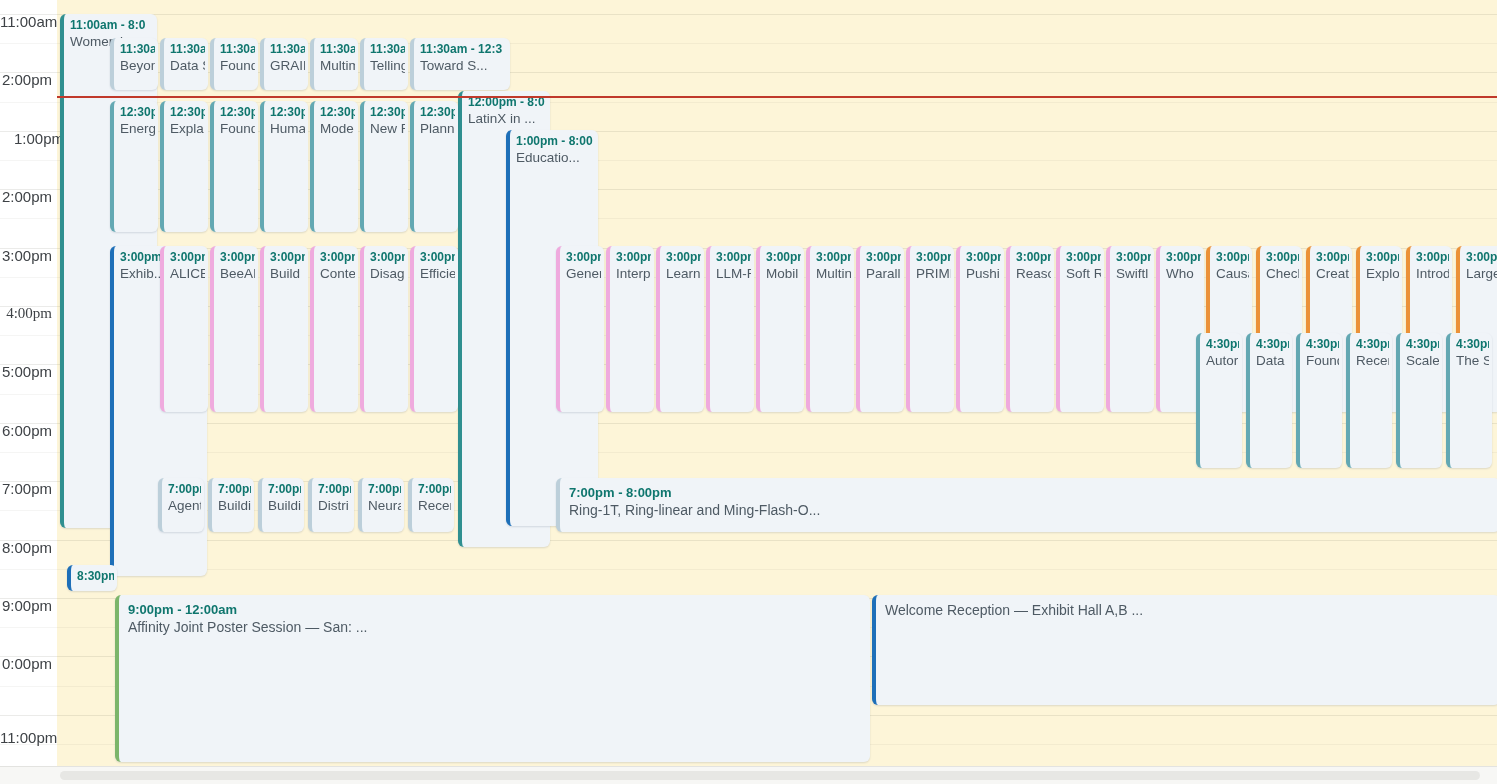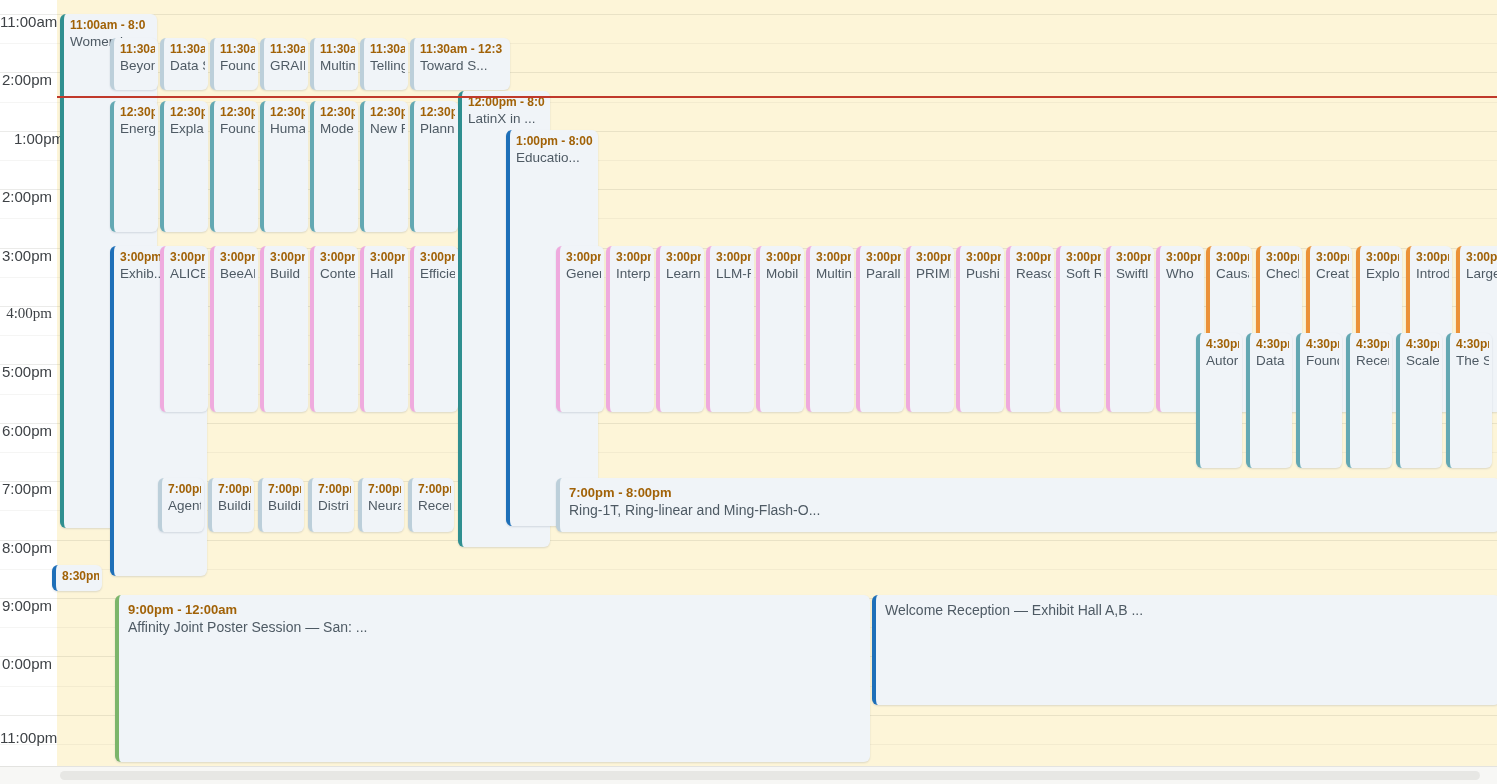--- a/index.html
+++ b/index.html
@@ -7,21 +7,21 @@
   .cal{position:relative;width:1497px;height:784px;overflow:hidden;
        background:linear-gradient(90deg,#ffffff 0px,#ffffff 57px,var(--canvas,#fdf5d8) 57px);}
   .grid-line{position:absolute;left:0;right:0;height:1px;pointer-events:none;}
   .grid-line.hour{background:rgba(60,60,40,0.10);}
   .grid-line.half{background:rgba(60,60,40,0.05);}
   .hour-label{position:absolute;left:0;width:52px;text-align:right;font-size:15px;
        line-height:15px;color:#3e4246;white-space:nowrap;}
   .event{position:absolute;background:var(--card-bg,#f0f4f8);border-radius:6px;
        border-left:4px solid #999;box-shadow:0 1px 2px rgba(20,45,75,0.14);
        box-sizing:border-box;overflow:hidden;padding:4px 3px 0 6px;}
-  .ev-time{font-weight:bold;font-size:12px;line-height:15px;color:#a16207;
+  .ev-time{font-weight:bold;font-size:12px;line-height:15px;color:#0f766e;
        white-space:nowrap;overflow:hidden;}
   .ev-title{font-size:13.5px;line-height:17px;color:#4e5a64;white-space:nowrap;overflow:hidden;}
   .event.wide{padding:6px 6px 0 9px;}
   .event.wide .ev-time{font-size:13px;line-height:17px;}
   .event.wide .ev-title{font-size:14px;line-height:19px;}
   .now-line{position:absolute;left:57px;right:0;height:2px;z-index:200;pointer-events:none;}
   .scrollbar{position:absolute;left:0;right:0;bottom:0;height:17px;background:#f7f7f5;
        border-top:1px solid #e3e3e0;z-index:300;}
   .scroll-thumb{position:absolute;left:60px;width:1420px;top:4px;height:9px;
        background:#e7e7e4;border-radius:5px;}
@@ -157,21 +157,21 @@
       <div class="event" style="left: 260px; top: 246px; width: 48px; height: 166px; border-left-color: rgb(239, 170, 222);">
         <div class="ev-time">3:00pm</div>
         <div class="ev-title">Build</div>
       </div>
       <div class="event" style="left: 310px; top: 246px; width: 48px; height: 166px; border-left-color: rgb(239, 170, 222);">
         <div class="ev-time">3:00pm</div>
         <div class="ev-title">Conte</div>
       </div>
       <div class="event" style="left: 360px; top: 246px; width: 48px; height: 166px; border-left-color: rgb(239, 170, 222);">
         <div class="ev-time">3:00pm</div>
-        <div class="ev-title">Hall</div>
+        <div class="ev-title">Disag</div>
       </div>
       <div class="event" style="left: 410px; top: 246px; width: 48px; height: 166px; border-left-color: rgb(239, 170, 222);">
         <div class="ev-time">3:00pm</div>
         <div class="ev-title">Efficie</div>
       </div>
       <div class="event" style="left: 556px; top: 246px; width: 48px; height: 166px; border-left-color: rgb(239, 170, 222);">
         <div class="ev-time">3:00pm</div>
         <div class="ev-title">Gener</div>
       </div>
       <div class="event" style="left: 606px; top: 246px; width: 48px; height: 166px; border-left-color: rgb(239, 170, 222);">
@@ -291,21 +291,21 @@
         <div class="ev-title">Neura</div>
       </div>
       <div class="event" style="left: 408px; top: 478px; width: 46px; height: 54px; border-left-color: rgb(188, 207, 218);">
         <div class="ev-time">7:00pm</div>
         <div class="ev-title">Recen</div>
       </div>
       <div class="event wide" style="left: 556px; top: 478px; width: 944px; height: 54px; border-left-color: rgb(188, 207, 218);">
         <div class="ev-time">7:00pm - 8:00pm</div>
         <div class="ev-title">Ring-1T, Ring-linear and Ming-Flash-O...</div>
       </div>
-      <div class="event" style="left: 52px; top: 565px; width: 50px; height: 26px; border-left-color: rgb(30, 111, 184);">
+      <div class="event" style="left: 67px; top: 565px; width: 50px; height: 26px; border-left-color: rgb(30, 111, 184);">
         <div class="ev-time">8:30pm</div>
       </div>
       <div class="event wide" style="left: 115px; top: 595px; width: 755px; height: 167px; border-left-color: rgb(124, 181, 107);">
         <div class="ev-time">9:00pm - 12:00am</div>
         <div class="ev-title">Affinity Joint Poster Session — San: ...</div>
       </div>
       <div class="event wide" style="left: 872px; top: 595px; width: 628px; height: 110px; border-left-color: rgb(30, 111, 184);">
         <div class="ev-title">Welcome Reception — Exhibit Hall A,B ...</div>
       </div>
     </div>

